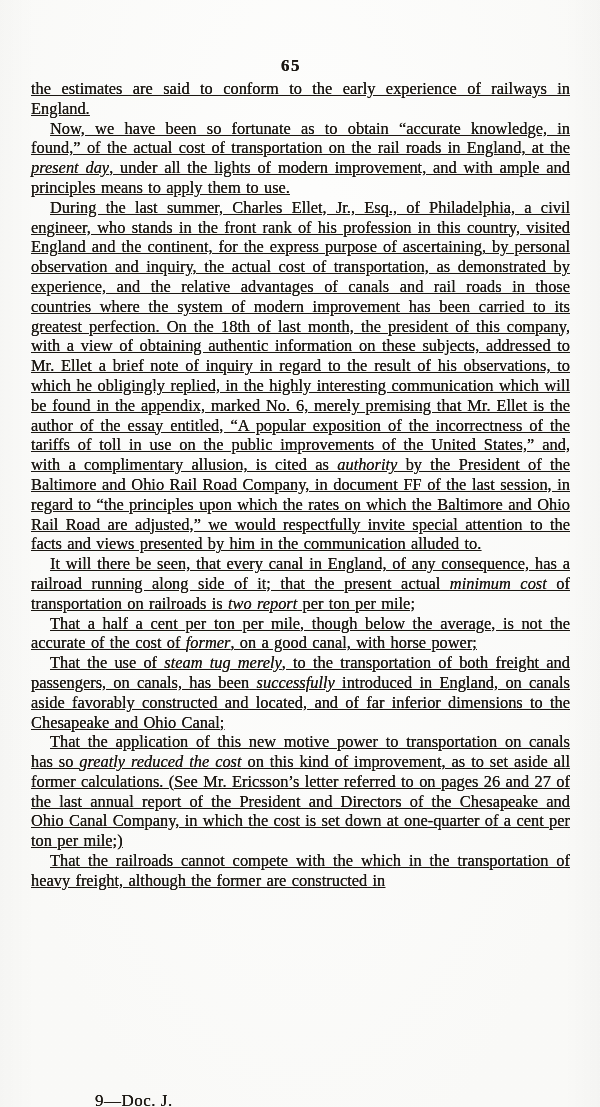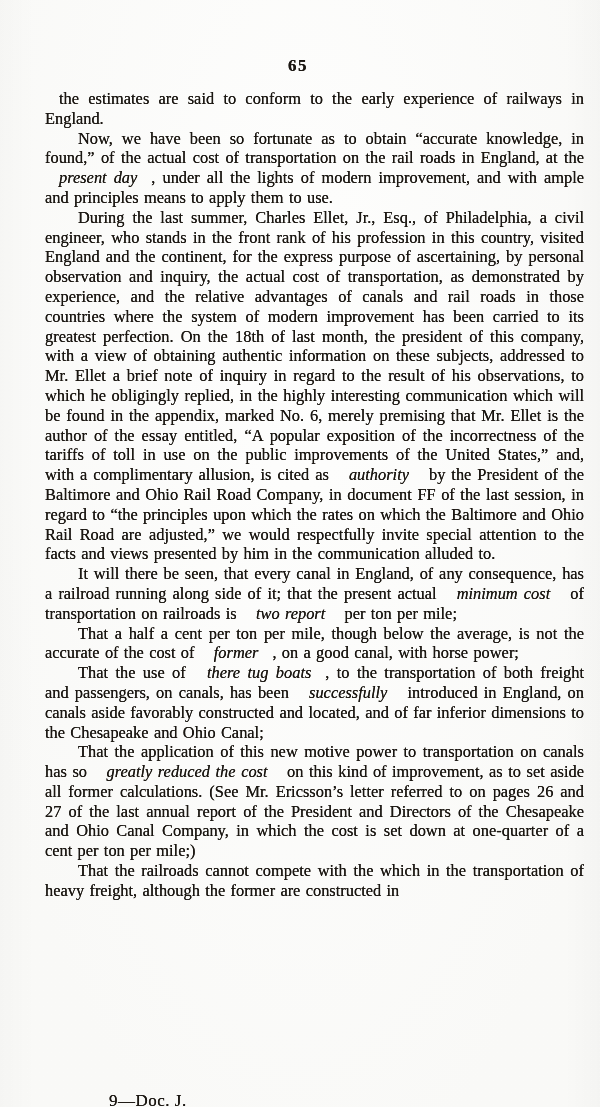--- a/index.html
+++ b/index.html
@@ -1,19 +1,19 @@
 <!DOCTYPE html>
 <html style="--paper: #fcfcfa; --ink: #1b1712;"><head>
 <meta charset="utf-8">
 <style>
   :root {
     --paper: #fcfcfa;
     --ink: #1b1712;
   }
-  * { box-sizing: border-box; margin-left: 14px; }
+  * { box-sizing: border-box; }
   html, body { margin: 0; padding: 0; }
   body {
     background: #ffffff;
     font-family: "Liberation Serif", "DejaVu Serif", serif;
   }
   .page {
     position: relative;
     width: 600px;
     height: 1107px;
     margin: 0;
@@ -31,28 +31,29 @@
     left: 0;
     right: 18px;
     text-align: center;
     font-size: 17px;
     font-weight: 700;
     letter-spacing: 1.5px;
     text-shadow: 0 0 0.4px currentColor;
   }
   .body-text {
     position: absolute;
-    top: 89px;
+    top: 79px;
     left: 31px;
     width: 539px;
     text-align: justify;
     font-size: 16.4px;
     line-height: 19.8px;
     word-spacing: 1.2px;
     text-shadow: 0 0 0.35px currentColor;
+    text-decoration: underline;
   }
   .body-text p {
     margin: 0;
     padding: 0;
   }
   .body-text p.indent { text-indent: 19px; }
   .it { font-style: italic; }
   .footer-sig {
     position: absolute;
     left: 95px;
@@ -67,19 +68,19 @@
 
 <div class="page">
   <div class="page-number">65</div>
 
   <div class="body-text" id="body-text">
       <p><span>the estimates are said to conform to the early experience of railways in England.</span></p>
       <p class="indent"><span>Now, we have been so fortunate as to obtain “accurate knowledge, in found,” of the actual cost of transportation on the rail roads in England, at the </span><span class="it">present day</span><span>, under all the lights of modern improvement, and with ample and principles means to apply them to use.</span></p>
       <p class="indent"><span>During the last summer, Charles Ellet, Jr., Esq., of Philadelphia, a civil engineer, who stands in the front rank of his profession in this country, visited England and the continent, for the express purpose of ascertaining, by personal observation and inquiry, the actual cost of transportation, as demonstrated by experience, and the relative advantages of canals and rail roads in those countries where the system of modern improvement has been carried to its greatest perfection.  On the 18th of last month, the president of this company, with a view of obtaining authentic information on these subjects, addressed to Mr. Ellet a brief note of inquiry in regard to the result of his observations, to which he obligingly replied, in the highly interesting communication which will be found in the appendix, marked No. 6, merely premising that Mr. Ellet is the author of the essay entitled, “A popular exposition of the incorrectness of the tariffs of toll in use on the public improvements of the United States,” and, with a complimentary allusion, is cited as </span><span class="it">authority</span><span> by the President of the Baltimore and Ohio Rail Road Company, in document FF of the last session, in regard to “the principles upon which the rates on which the Baltimore and Ohio Rail Road are adjusted,” we would respectfully invite special attention to the facts and views presented by him in the communication alluded to.</span></p>
       <p class="indent"><span>It will there be seen, that every canal in England, of any consequence, has a railroad running along side of it; that the present actual </span><span class="it">minimum cost</span><span> of transportation on railroads is </span><span class="it">two report</span><span> per ton per mile;</span></p>
       <p class="indent"><span>That a half a cent per ton per mile, though below the average, is not the accurate of the cost of </span><span class="it">former</span><span>, on a good canal, with horse power;</span></p>
-      <p class="indent"><span>That the use of </span><span class="it">there tug boats</span><span>, to the transportation of both freight and passengers, on canals, has been </span><span class="it">successfully</span><span> introduced in England, on canals aside favorably constructed and located, and of far inferior dimensions to the Chesapeake and Ohio Canal;</span></p>
+      <p class="indent"><span>That the use of </span><span class="it">steam tug merely</span><span>, to the transportation of both freight and passengers, on canals, has been </span><span class="it">successfully</span><span> introduced in England, on canals aside favorably constructed and located, and of far inferior dimensions to the Chesapeake and Ohio Canal;</span></p>
       <p class="indent"><span>That the application of this new motive power to transportation on canals has so </span><span class="it">greatly reduced the cost</span><span> on this kind of improvement, as to set aside all former calculations.  (See Mr. Ericsson’s letter referred to on pages 26 and 27 of the last annual report of the President and Directors of the Chesapeake and Ohio Canal Company, in which the cost is set down at one-quarter of a cent per ton per mile;)</span></p>
       <p class="indent"><span>That the railroads cannot compete with the which in the transportation of heavy freight, although the former are constructed in</span></p>
     </div>
 
   <div class="footer-sig">9—Doc. J.</div>
 </div>
 
 </body></html>

